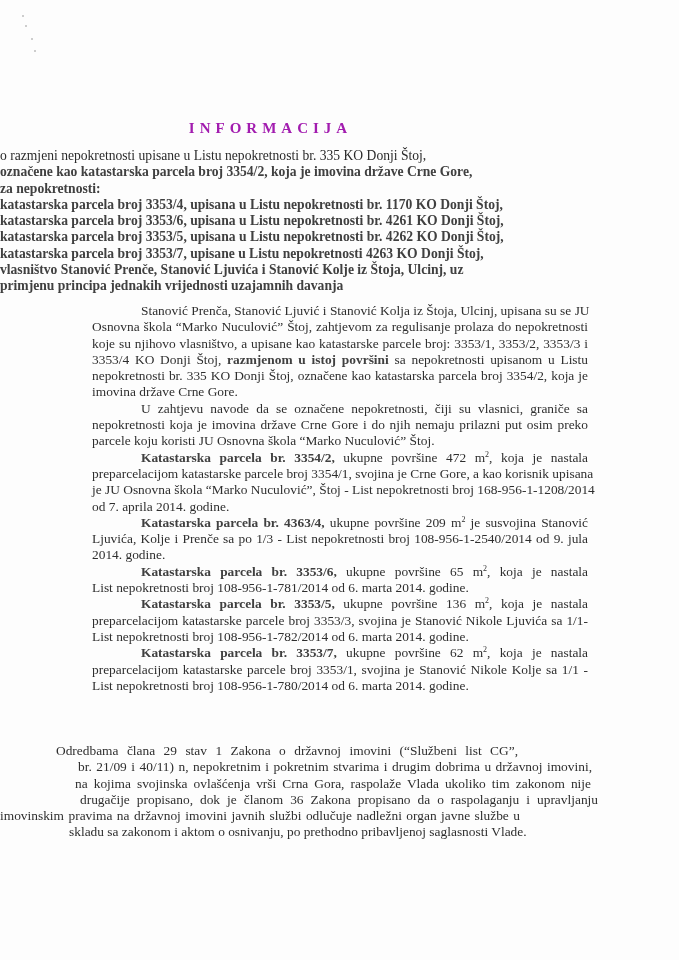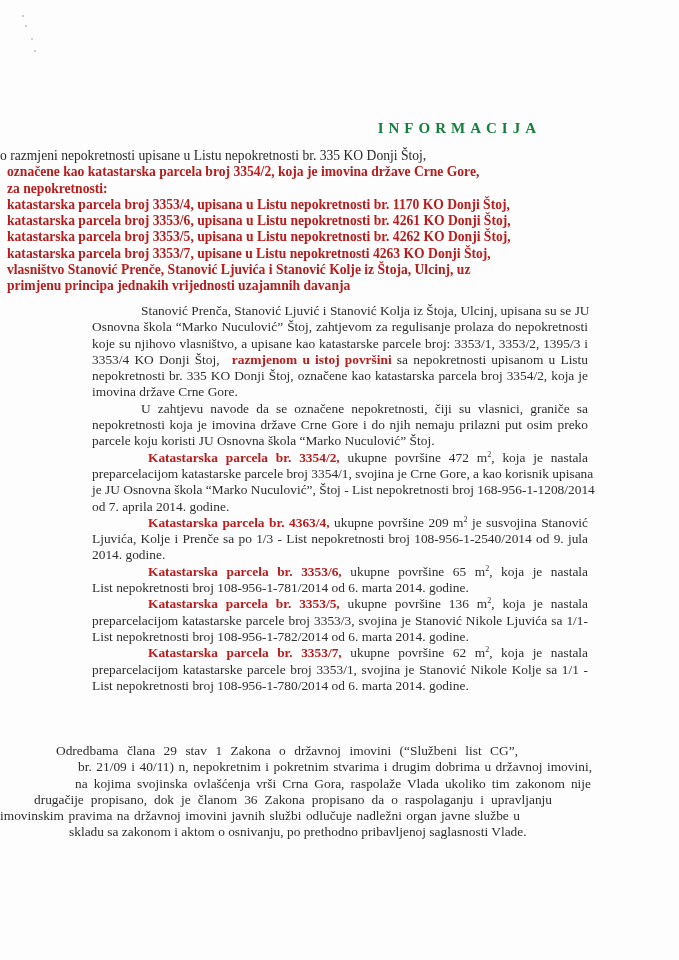--- a/index.html
+++ b/index.html
@@ -1,28 +1,28 @@
 <!DOCTYPE html>
 <html><head>
 <meta charset="utf-8">
 <style>
   html, body { margin: 0; padding: 0; background: #ffffff; }
   body { width: 679px; height: 960px; position: relative; overflow: hidden;
          font-family: "Liberation Serif", "DejaVu Serif", serif; color: #2a2a2a; }
   .page { position: absolute; left: 0; top: 0; width: 679px; height: 960px; background: #fdfdfd; }
   .speck { position: absolute; width: 2px; height: 2px; background: #bdbdbd; border-radius: 1px; }
-  .title { position: absolute; top: 120px; left: 0; width: 541px; text-align: right;
-           font-weight: bold; font-size: 15px; letter-spacing: 5px; color: #15803d; }
+  .title { position: absolute; top: 120px; left: 0; width: 541px; text-align: center;
+           font-weight: bold; font-size: 15px; letter-spacing: 5px; color: #a21caf; }
   .subtitle { position: absolute; left: 0; width: 679px; font-size: 13.6px; line-height: 16.5px; }
   .subtitle .ln { display: block; white-space: nowrap; }
   .subtitle .b { font-weight: bold; }
   .body { position: absolute; font-size: 13.4px; line-height: 16.3px; color: #2e2e2e; }
   .ln { display: block; white-space: nowrap; height: 16.3px; }
   .j { text-align-last: justify; text-align: justify; }
-  .b { font-weight: bold; color: #b91c1c; padding-left: 7px; }
+  .b { font-weight: bold; color: #404040; }
   sup { font-size: 8px; line-height: 0; }
 </style>
 </head>
 <body>
 
 <div class="page">
 
   <span class="speck" style="left:22px;top:15px"></span>
   <span class="speck" style="left:25px;top:25px"></span>
   <span class="speck" style="left:31px;top:38px"></span>
@@ -40,21 +40,21 @@
     <span class="ln b">katastarska parcela broj 3353/7, upisane u Listu nepokretnosti 4263 KO Donji Štoj,</span>
     <span class="ln b">vlasništvo Stanović Prenče, Stanović Ljuvića i Stanović Kolje  iz  Štoja, Ulcinj, uz</span>
     <span class="ln b">primjenu principa jednakih vrijednosti uzajamnih davanja</span>
   </div>
 
   <div class="body" style="left:92px; top:303px; width:496px;">
 
     <div>
       <span class="ln j" style="padding-left:49px">Stanović Prenča, Stanović Ljuvić i Stanović Kolja iz Štoja, Ulcinj, upisana su se JU</span>
       <span class="ln j">Osnovna škola “Marko Nuculović” Štoj, zahtjevom za regulisanje prolaza do nepokretnosti</span>
-      <span class="ln j">koje su njihovo vlasništvo, a upisane kao katastarske parcele broj: 3353/1, 3353/2, 1395/3 i</span>
+      <span class="ln j">koje su njihovo vlasništvo, a upisane kao katastarske parcele broj: 3353/1, 3353/2, 3353/3 i</span>
       <span class="ln j"><span>3353/4 KO Donji Štoj, </span><span class="b">razmjenom u istoj površini</span><span> sa nepokretnosti upisanom u Listu</span></span>
       <span class="ln j">nepokretnosti br. 335 KO Donji Štoj, označene kao katastarska parcela broj 3354/2, koja je</span>
       <span class="ln">imovina države Crne Gore.</span>
     </div>
 
     <div>
       <span class="ln j" style="padding-left:49px">U zahtjevu navode da se označene nepokretnosti, čiji su vlasnici, graniče sa</span>
       <span class="ln j">nepokretnosti koja je imovina države Crne Gore i do njih nemaju prilazni put osim preko</span>
       <span class="ln">parcele koju koristi JU Osnovna škola “Marko Nuculović” Štoj.</span>
     </div>
@@ -87,18 +87,18 @@
       <span class="ln j" style="padding-left:49px"><span class="b">Katastarska parcela br. 3353/7,</span><span> ukupne površine 62 m</span><sup>2</sup><span>, koja je nastala</span></span>
       <span class="ln j">preparcelacijom katastarske parcele broj 3353/1, svojina je Stanović Nikole Kolje sa 1/1 -</span>
       <span class="ln">List nepokretnosti broj 108-956-1-780/2014 od 6. marta 2014. godine.</span>
     </div>
   </div>
 
   <div class="body" style="top:743px; left:0; width:679px;">
     <span class="ln j" style="margin-left:56px; width:462px;">Odredbama člana 29 stav 1 Zakona o državnoj imovini (“Službeni list CG”,</span>
     <span class="ln j" style="margin-left:78px; width:514px;">br. 21/09 i 40/11) n, nepokretnim i pokretnim stvarima i drugim dobrima u državnoj imovini,</span>
     <span class="ln j" style="margin-left:75px; width:516px;">na kojima svojinska ovlašćenja vrši Crna Gora, raspolaže Vlada ukoliko tim zakonom nije</span>
-    <span class="ln j" style="margin-left:34px; width:518px;">drugačije propisano, dok je članom 36 Zakona propisano da o raspolaganju i upravljanju</span>
+    <span class="ln j" style="margin-left:80px; width:518px;">drugačije propisano, dok je članom 36 Zakona propisano da o raspolaganju i upravljanju</span>
     <span class="ln j" style="width:520px;">imovinskim pravima na državnoj imovini javnih službi odlučuje nadležni organ javne službe u</span>
     <span class="ln" style="margin-left:69px;">skladu sa zakonom i aktom o osnivanju, po prethodno pribavljenoj saglasnosti Vlade.</span>
   </div>
 
 </div>
 
 </body></html>

